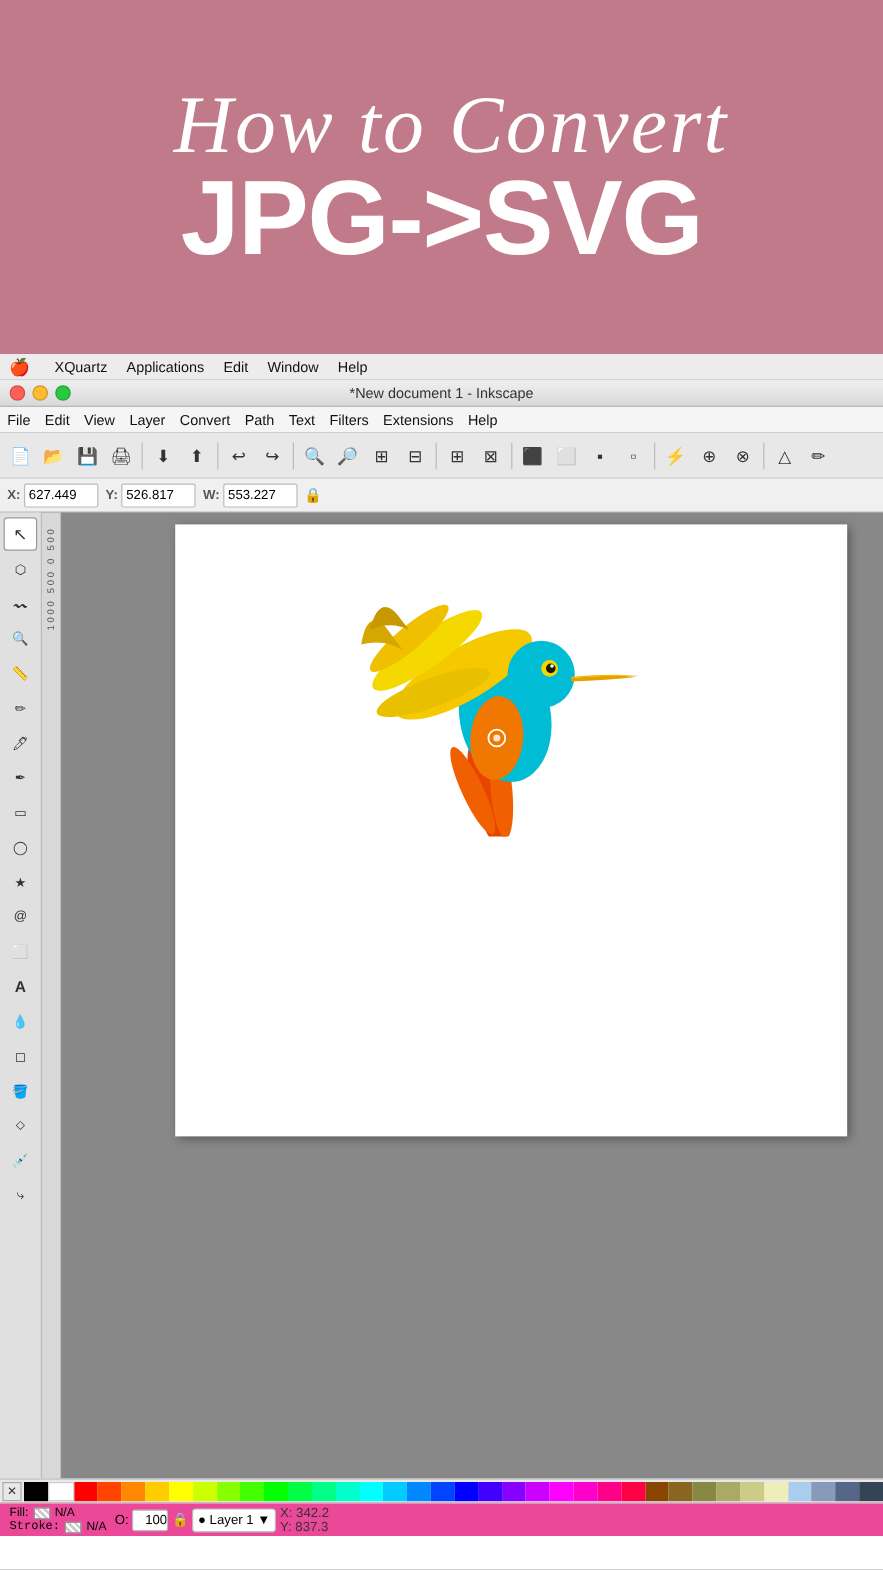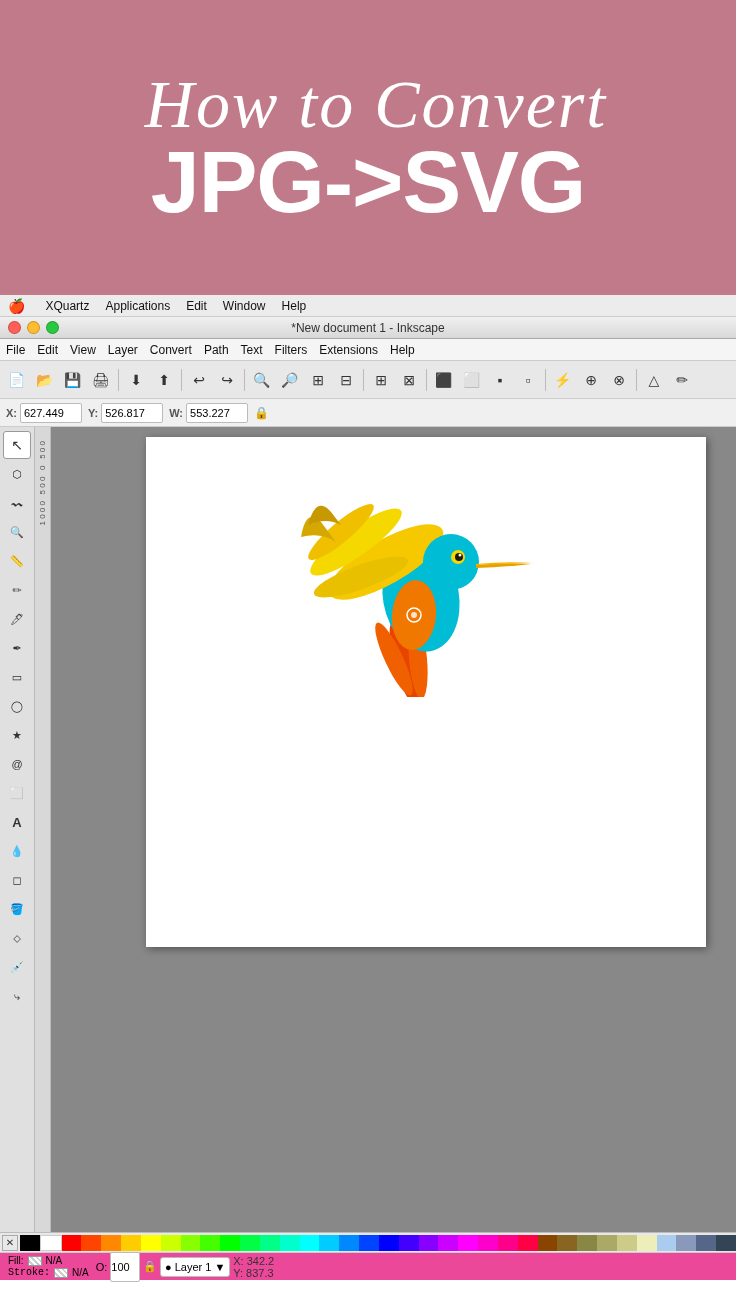--- a/index.html
+++ b/index.html
@@ -299,24 +299,24 @@
     }
     .opacity-area {
       display: flex;
       align-items: center;
       gap: 3px;
       font-size: 11px;
       margin-left: 4px;
     }
     .opacity-input {
       width: 30px;
-      height: 30px;
+      height: 18px;
       border: 1px solid #bbb;
       font-size: 11px;
-      text-align: left;
+      text-align: right;
       border-radius: 2px;
     }
     .layer-dropdown {
       display: flex;
       align-items: center;
       gap: 3px;
       background: white;
       border: 1px solid #bbb;
       border-radius: 3px;
       padding: 1px 4px;

